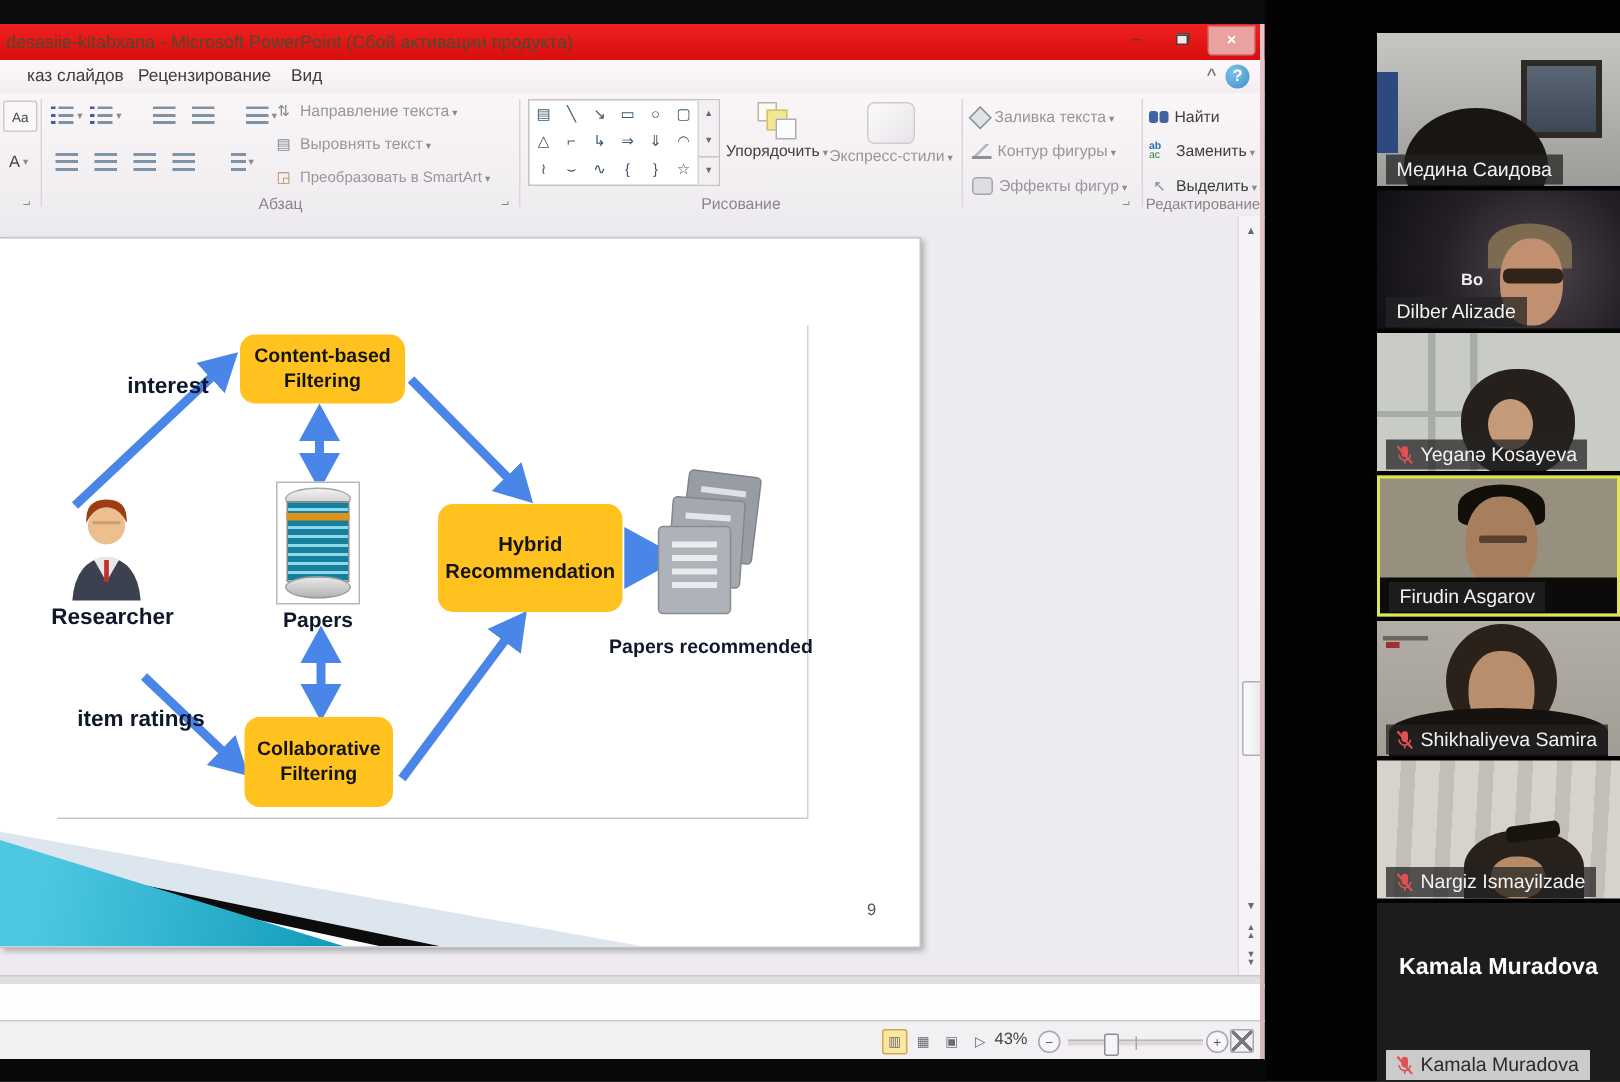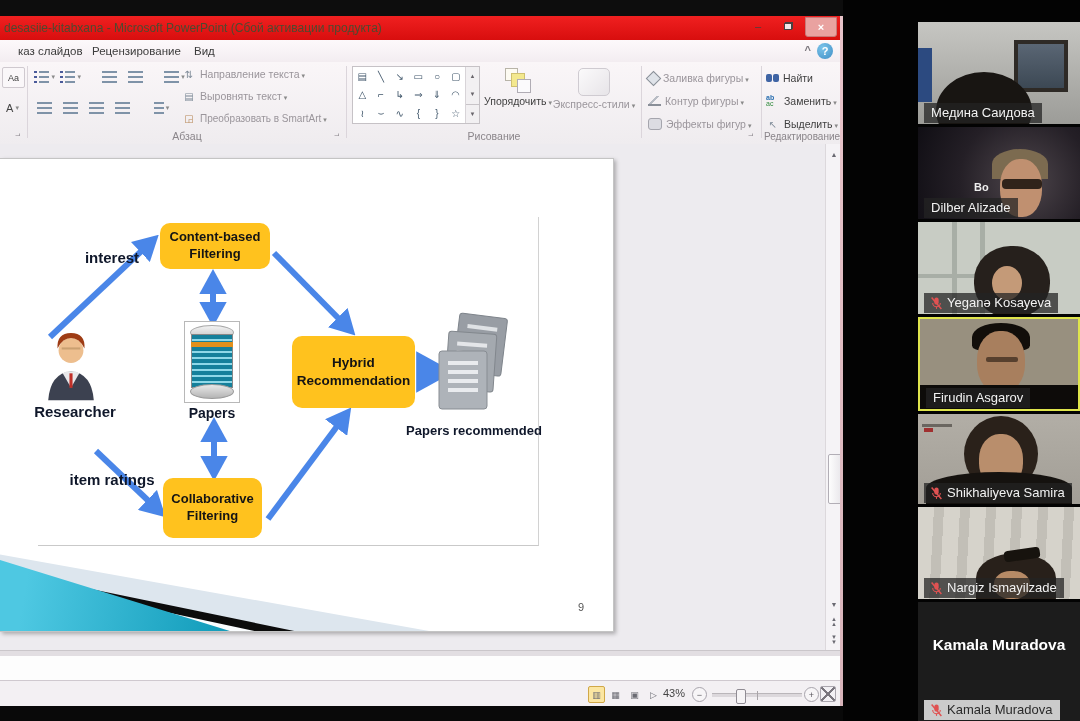--- a/index.html
+++ b/index.html
@@ -296,21 +296,21 @@
           <div class="qs-ico"></div>
           <span class="caret">Экспресс-стили</span>
         </div>
         <div class="rg-label">Рисование</div>
       </div>
       <div class="abs vsep" style="left:641px;"></div>
 
       <div class="abs" style="left:642px;top:0;width:118px;height:82px;">
         <div class="stackbtn gray" style="left:6px;top:6px;">
           <span class="i-fill"></span>
-          <span class="caret">Заливка фигуры</span>
+          <span class="caret">Заливка текста</span>
         </div>
         <div class="stackbtn gray" style="left:6px;top:29px;">
           <span class="i-outline"></span>
           <span class="caret">Контур фигуры</span>
         </div>
         <div class="stackbtn gray" style="left:6px;top:52px;">
           <span class="i-effects"></span>
           <span class="caret">Эффекты фигур</span>
         </div>
         <span class="launcher"></span>
@@ -400,21 +400,21 @@
           <g transform="translate(1,40)">
             <rect width="48" height="58" rx="3" fill="#aeb3b9" stroke="#888d93"></rect>
             <rect x="9" y="10" width="30" height="4" fill="#e9ebee"></rect>
               <rect x="9" y="19" width="30" height="4" fill="#e9ebee"></rect>
             <rect x="9" y="28" width="30" height="4" fill="#e9ebee"></rect>
               <rect x="9" y="37" width="30" height="4" fill="#e9ebee"></rect>
           </g>
         </svg>
         <div class="diag-label" style="left:400px;top:264px;width:148px;font-size:13px;">Papers recommended</div>
 
-        <div class="diag-label" style="left:48px;top:312px;width:92px;font-size:15px;margin-left:18px;">item ratings</div>
+        <div class="diag-label" style="left:48px;top:312px;width:92px;font-size:15px;">item ratings</div>
         <div class="diag-box" style="left:163px;top:319px;width:99px;height:60px;">Collaborative Filtering</div>
 
         <div class="abs" id="swoosh">
           <div class="sw-pale"></div>
           <div class="sw-black"></div>
           <div class="sw-white"></div>
           <div class="sw-teal"></div>
         </div>
         <div class="abs" style="left:578px;top:442px;font-size:11px;color:#555;">9</div>
       </div>

